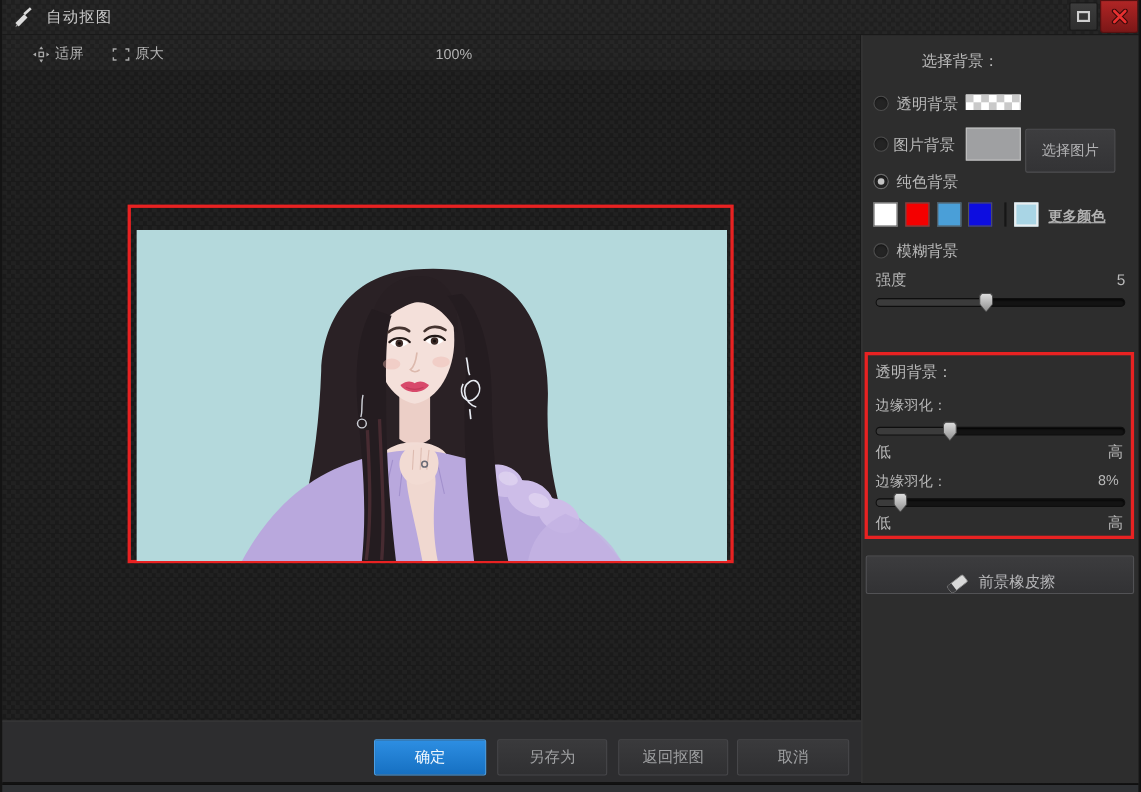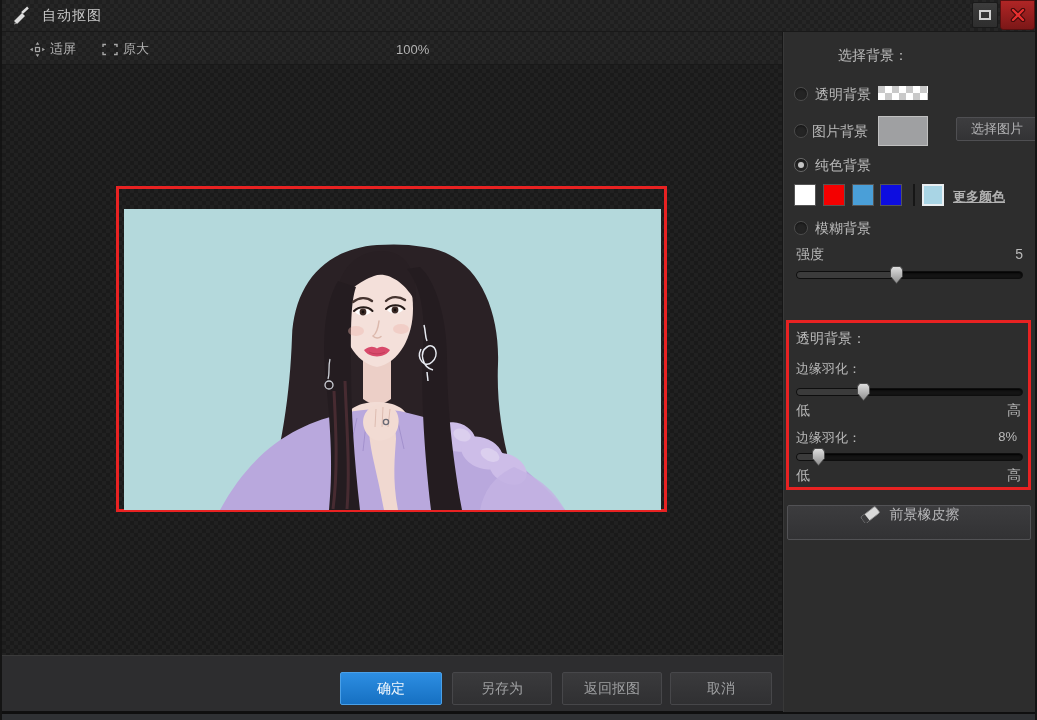--- a/index.html
+++ b/index.html
@@ -74,21 +74,21 @@
     background:#fff;
     background-image:conic-gradient(#fff 90deg,#c9c9c9 90deg 180deg,#fff 180deg 270deg,#c9c9c9 270deg);
     background-size:14px 14px;}
   .img-swatch{ position:absolute; width:50px; height:30px; background:#9fa0a2; border:1px solid #c0c0c0; cursor:pointer;}
   .small-btn{ position:absolute; background:linear-gradient(#3d3d3f,#333335); border:1px solid #4f4f52;
     border-radius:2px; color:#b4b4b6; font-size:13px; cursor:pointer; }
   .link{ position:absolute; color:#b2b2b2; font-size:13px; text-decoration:underline; cursor:pointer; white-space:nowrap;}
   .sep{ position:absolute; width:2px; height:22px; background:#161616; }
   .eraser-btn{ position:absolute; left:3px; top:473px; width:244px; height:35px;
     background:linear-gradient(#3c3c3e,#323234); border:1px solid #525255; border-radius:2px;
-    color:#b7b7b9; font-size:14px; display:flex; align-items:flex-start; justify-content:center; gap:9px; cursor:pointer;}
+    color:#b7b7b9; font-size:14px; display:flex; align-items:flex-end; justify-content:center; gap:9px; cursor:pointer;}
 </style>
 </head>
 <body>
 
 <div class="window">
 
   <div class="titlebar tex">
     <svg class="app-icon" viewBox="0 0 20 20">
       <path d="M2,15 L10,7 L13,10 L5,18 Z" fill="#dcdcdc"></path>
       <path d="M10,7 L16,1.5" stroke="#dcdcdc" stroke-width="2.4" fill="none"></path>
@@ -239,21 +239,21 @@
 
     <div class="rp-label" style="left:12px; top:15px;margin-left:42px;">选择背景：</div>
 
     <div class="radio" style="left:10px; top:55px;"></div>
     <div class="rp-label" style="left:31px; top:54px;">透明背景</div>
     <div class="checker" style="left:94px; top:54px;"></div>
 
     <div class="radio" style="left:10px; top:92px;"></div>
     <div class="rp-label" style="left:28px; top:91px;">图片背景</div>
     <div class="img-swatch" style="left:94px; top:84px;"></div>
-    <button class="small-btn" style="left:172px; top:85px; width:82px; height:24px;">选择图片</button>
+    <button class="small-btn" style="left:148px; top:85px; width:82px; height:40px;">选择图片</button>
 
     <div class="radio selected" style="left:10px; top:126px;"></div>
     <div class="rp-label" style="left:31px; top:125px;">纯色背景</div>
 
     <div class="swatch" style="left: 10px; top: 152px; background: rgb(255, 255, 255);"></div>
     <div class="swatch" style="left: 39px; top: 152px; background: rgb(244, 0, 0);"></div>
     <div class="swatch" style="left: 68px; top: 152px; background: rgb(74, 159, 216);"></div>
     <div class="swatch" style="left: 96px; top: 152px; background: rgb(13, 13, 224);"></div>
     <div class="sep" style="left:129px; top:152px;"></div>
     <div class="swatch selected" style="left: 138px; top: 152px; background: rgb(169, 213, 229);"></div>

